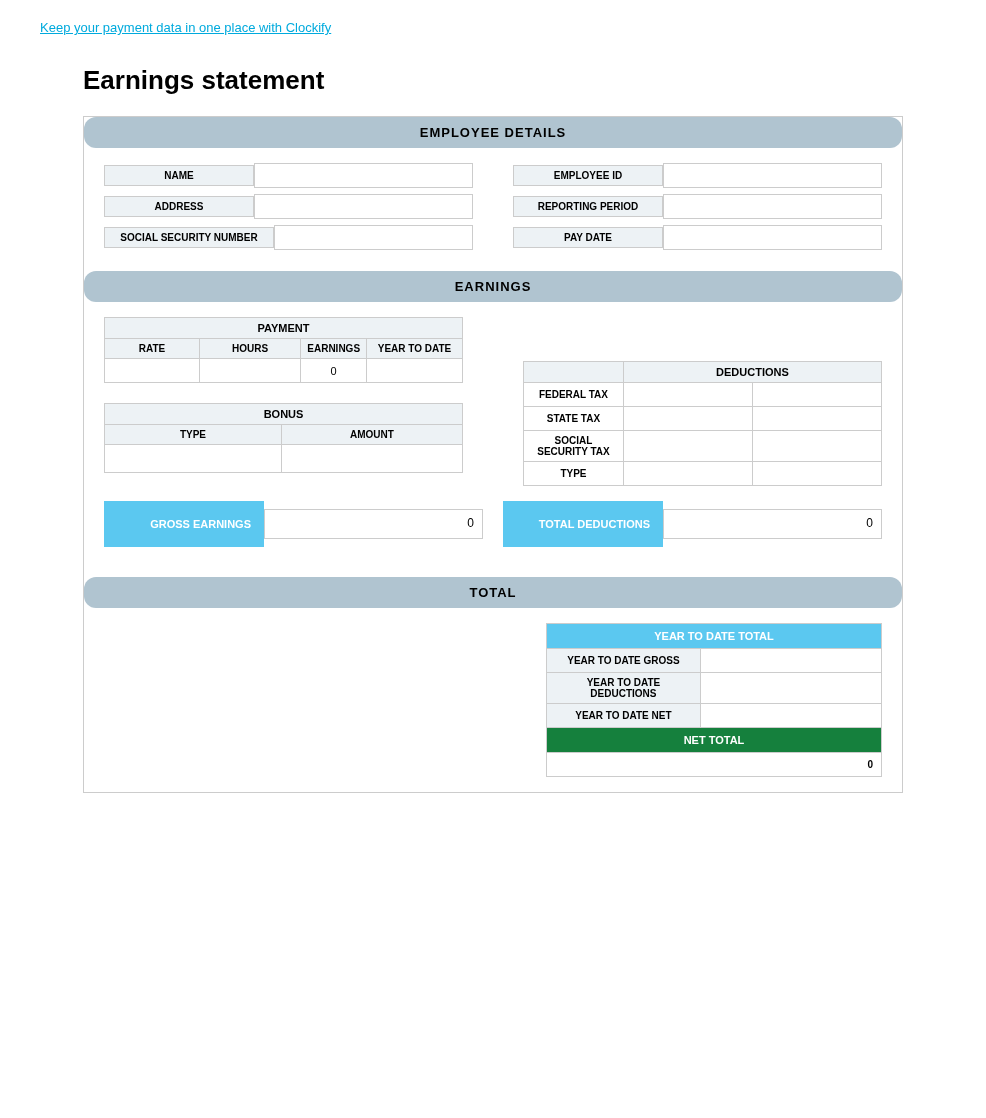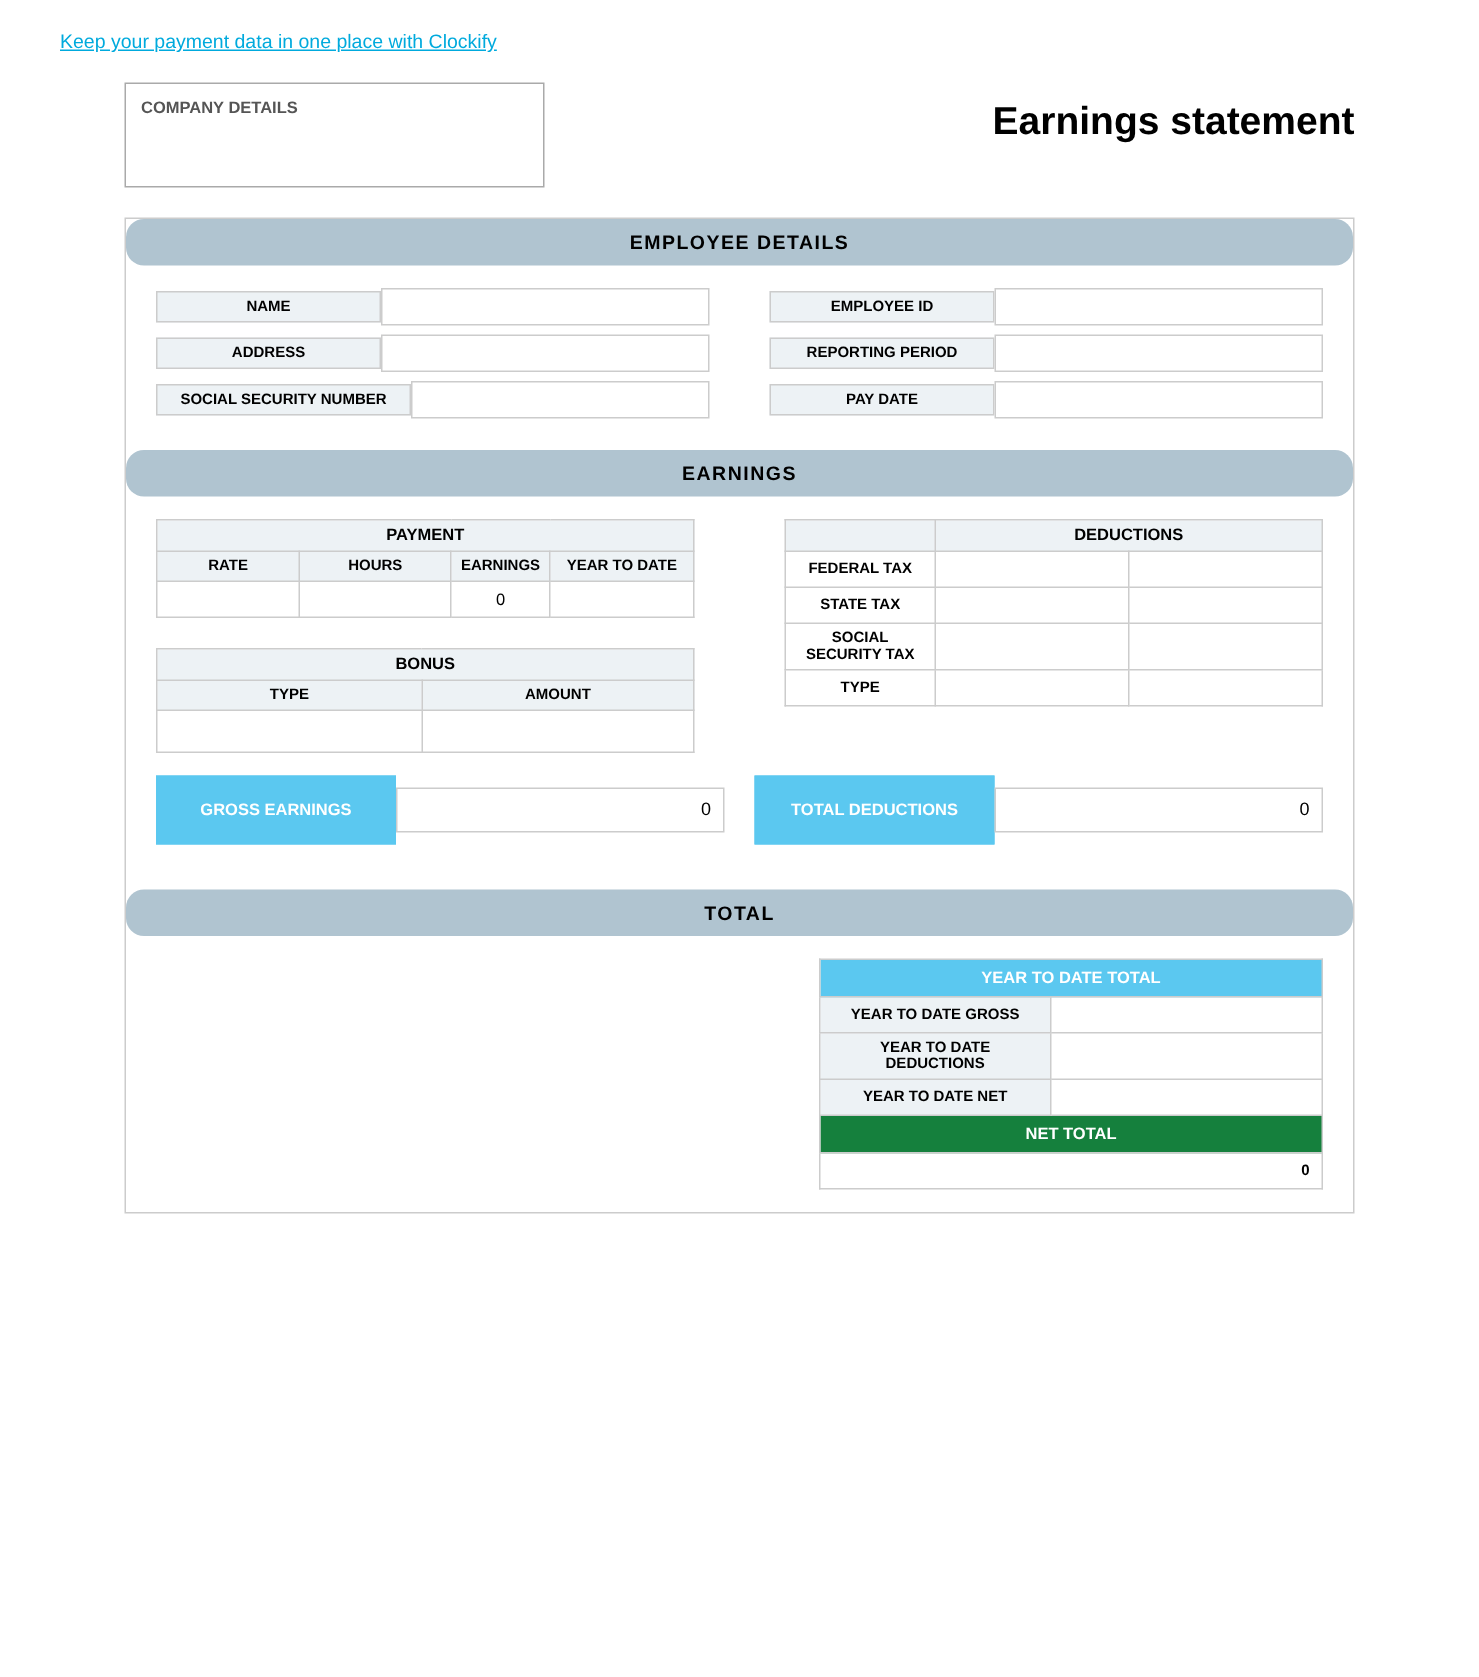--- a/index.html
+++ b/index.html
@@ -33,30 +33,30 @@
     .payment-table th, .payment-table td { border: 1px solid #ccc; padding: 4px 6px; text-align: center; font-size: 11px; }
     .payment-table .header-merged { background: #edf2f5; font-weight: bold; font-size: 11px; }
     .payment-table .col-header { background: #edf2f5; font-weight: bold; font-size: 10px; }
 
     .bonus-block { margin-top: 20px; }
     .bonus-table { border-collapse: collapse; }
     .bonus-table th, .bonus-table td { border: 1px solid #ccc; padding: 4px 12px; text-align: center; font-size: 11px; }
     .bonus-table .header-merged { background: #edf2f5; font-weight: bold; font-size: 11px; }
     .bonus-table .col-header { background: #edf2f5; font-weight: bold; font-size: 10px; }
 
-    .deductions-block { flex: 1; }
+    .deductions-block { flex: 1; margin-top: 44px; }
     .deductions-table { width: 100%; border-collapse: collapse; }
     .deductions-table th, .deductions-table td { border: 1px solid #ccc; padding: 4px 6px; text-align: center; font-size: 11px; }
     .deductions-table .header-merged { background: #edf2f5; font-weight: bold; font-size: 11px; }
     .deductions-table .col-header { background: #edf2f5; font-weight: bold; font-size: 10px; }
     .deductions-table .label-cell { font-weight: bold; font-size: 10px; text-align: center; }
 
     .totals-row { display: flex; align-items: center; margin: 15px 0; gap: 20px; }
     .total-box { display: flex; align-items: center; flex: 1; }
-    .total-label { background: #5bc8f0; color: #fff; font-weight: bold; font-size: 11px; padding: 16px 12px; min-width: 160px; text-align: center; border: 1px solid #5bc8f0; }
+    .total-label { background: #5bc8f0; color: #fff; font-weight: bold; font-size: 11px; padding: 16px 12px; min-width: 160px; text-align: right; border: 1px solid #5bc8f0; }
     .total-value { border: 1px solid #ccc; flex: 1; padding: 6px 8px; text-align: right; min-height: 30px; }
 
     .total-section { padding: 15px 20px; }
     .total-section-inner { display: flex; justify-content: flex-end; }
     .ytd-block { width: 336px; }
     .ytd-table { width: 100%; border-collapse: collapse; }
     .ytd-table th, .ytd-table td { border: 1px solid #ccc; padding: 4px 8px; font-size: 10px; font-weight: bold; }
     .ytd-table .ytd-header { background: #5bc8f0; color: #fff; text-align: center; font-size: 11px; font-weight: bold; padding: 6px; }
     .ytd-table .ytd-label { background: #edf2f5; text-align: center; font-size: 10px; font-weight: bold; }
     .ytd-table .ytd-value { text-align: right; background: #fff; }
@@ -65,23 +65,20 @@
   </style>
 </head>
 <body>
 
 <div class="top-link">
   <a href="#">Keep your payment data in one place with Clockify</a>
 </div>
 
 <div class="page-container">
   <div class="header-row">
-    <div class="company-box">
-      <span>COMPANY DETAILS</span>
-    </div>
     <div class="page-title">Earnings statement</div>
   </div>
 
   <div class="main-card">
 
     <div class="section-header">EMPLOYEE DETAILS</div>
     <div class="employee-section">
       <div class="employee-grid">
         <div>
           <div class="field-row">

